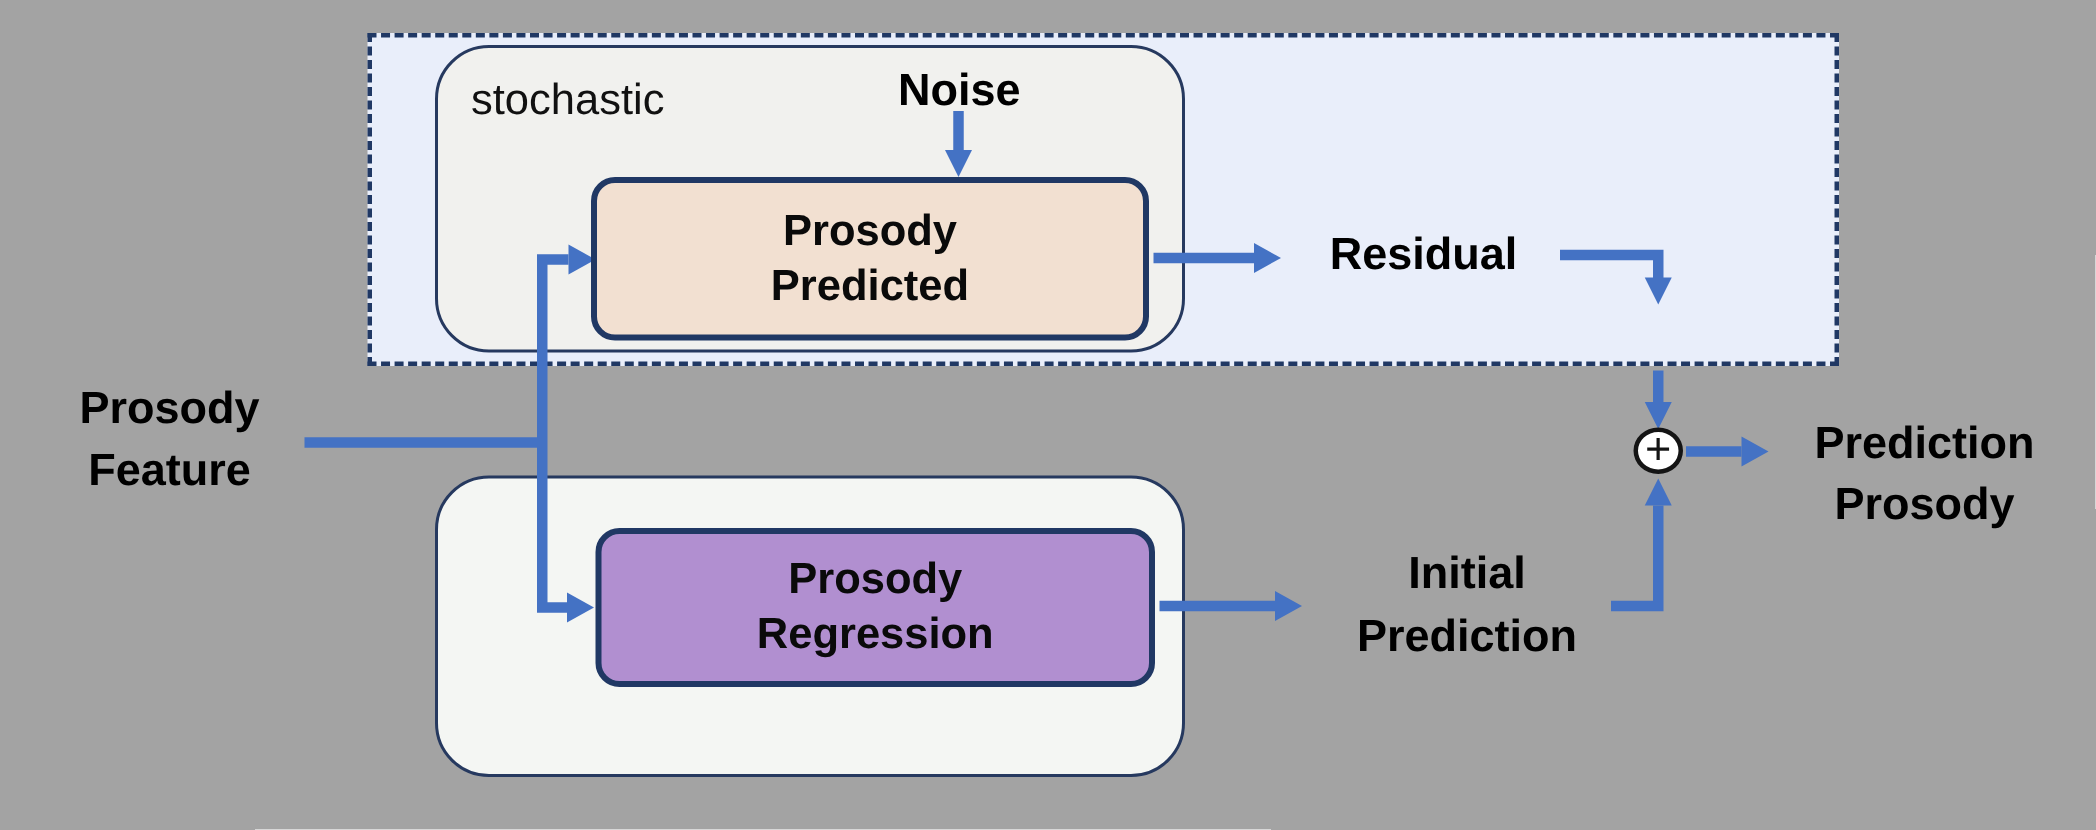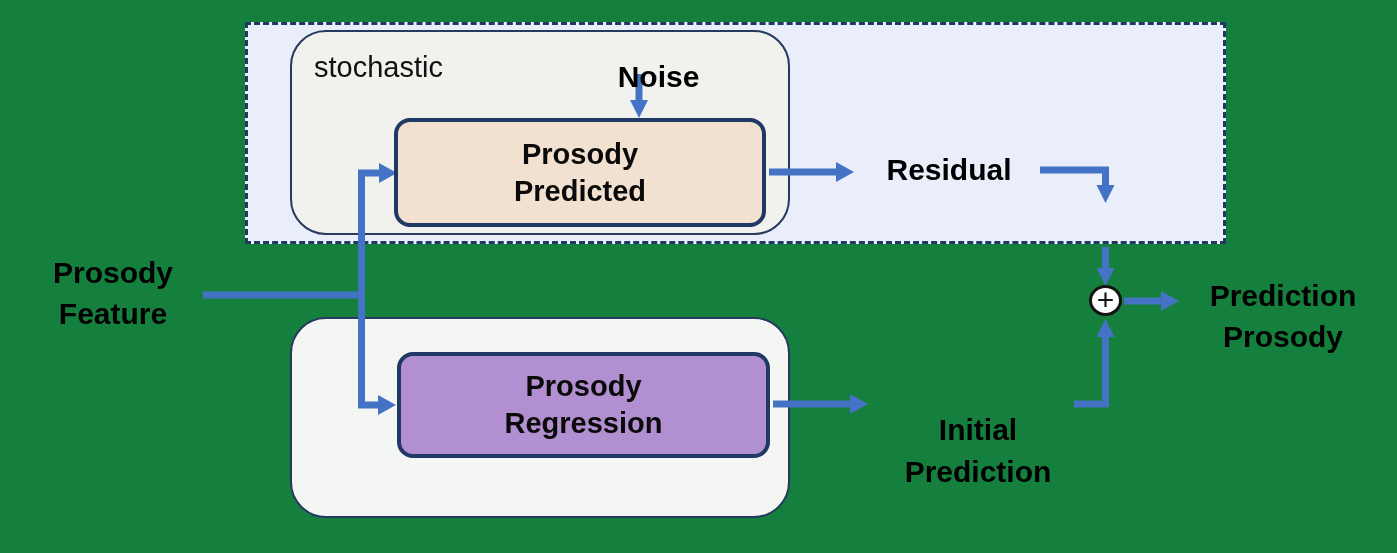--- a/index.html
+++ b/index.html
@@ -7,21 +7,21 @@
     --border-navy:#203864;
     --stochastic-region-fill:#e9eefa;
     --stochastic-inner-fill:#f1f1ee;
     --deterministic-fill:#f4f6f3;
     --refinement-fill:#f2e0d1;
     --regression-fill:#b18fd0;
     --text-black:#000000;
   }
   html,body{margin:0;padding:0;background:#ffffff;}
   #canvas{
-    position:relative;width:1397px;height:553px;background:#15803d;overflow:hidden;
+    position:relative;width:1397px;height:553px;background:#a3a3a3;overflow:hidden;
     font-family:"Liberation Sans",sans-serif;color:var(--text-black);
   }
   .abs{position:absolute;box-sizing:border-box;}
   
   .dashed-region{
     left:245px;top:22px;width:981px;height:222px;
     background:var(--stochastic-region-fill);
     border:3px dashed var(--border-navy);
   }
   .round-region{
@@ -35,24 +35,24 @@
   
   .block{
     border:4px solid var(--border-navy);border-radius:16px;
     display:flex;flex-direction:column;align-items:center;justify-content:center;
     font-size:29px;font-weight:700;line-height:37px;text-align:center;color:#0a0a0a;
   }
   .refinement-block{left:394px;top:118px;width:372px;height:109px;background:var(--refinement-fill);}
   .regression-block{left:397px;top:352px;width:373px;height:106px;background:var(--regression-fill);}
   
   .lbl{font-size:30px;font-weight:700;text-align:center;color:#000;line-height:41px;}
-  .noise-label{left:576px;top:40px;width:165px;margin-top:16px;}
+  .noise-label{left:557px;top:40px;width:165px;}
   .feature-label{left:20px;top:252px;width:186px;}
   .residual-label{left:855px;top:153px;width:188px;line-height:34px;}
-  .initial-label{left:880px;top:362px;width:196px;line-height:42px;margin-top:47px;}
+  .initial-label{left:880px;top:362px;width:196px;line-height:42px;}
   .predicted-label{left:1187px;top:275px;width:192px;}
   .alpha-label{left:1000px;top:202px;width:224px;text-align:center;white-space:nowrap;font-weight:700;font-size:30px;}
   .alpha-sym{font-family:"DejaVu Serif",serif;font-style:italic;font-weight:700;font-size:31px;}
   .alpha-op{font-size:21px;font-weight:400;position:relative;top:-3px;margin:0 1px 0 7px;}
   
   .adder{
     left:1089px;top:285px;width:33px;height:31px;border:3px solid #141414;border-radius:50%;
     background:#ffffff;display:flex;align-items:center;justify-content:center;
   }
   .adder span{font-size:30px;font-weight:400;line-height:1;color:#141414;margin-top:-2px;}

